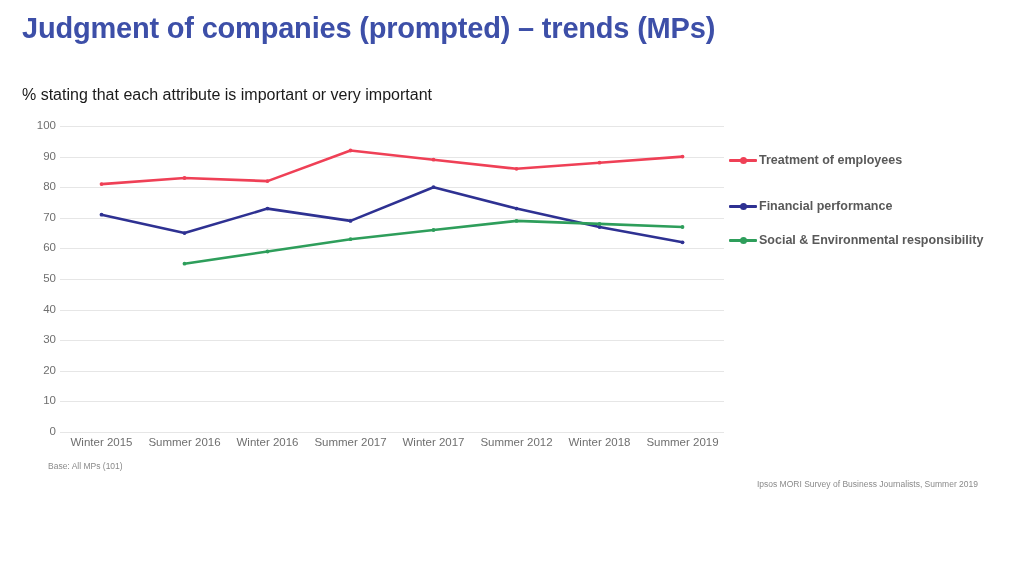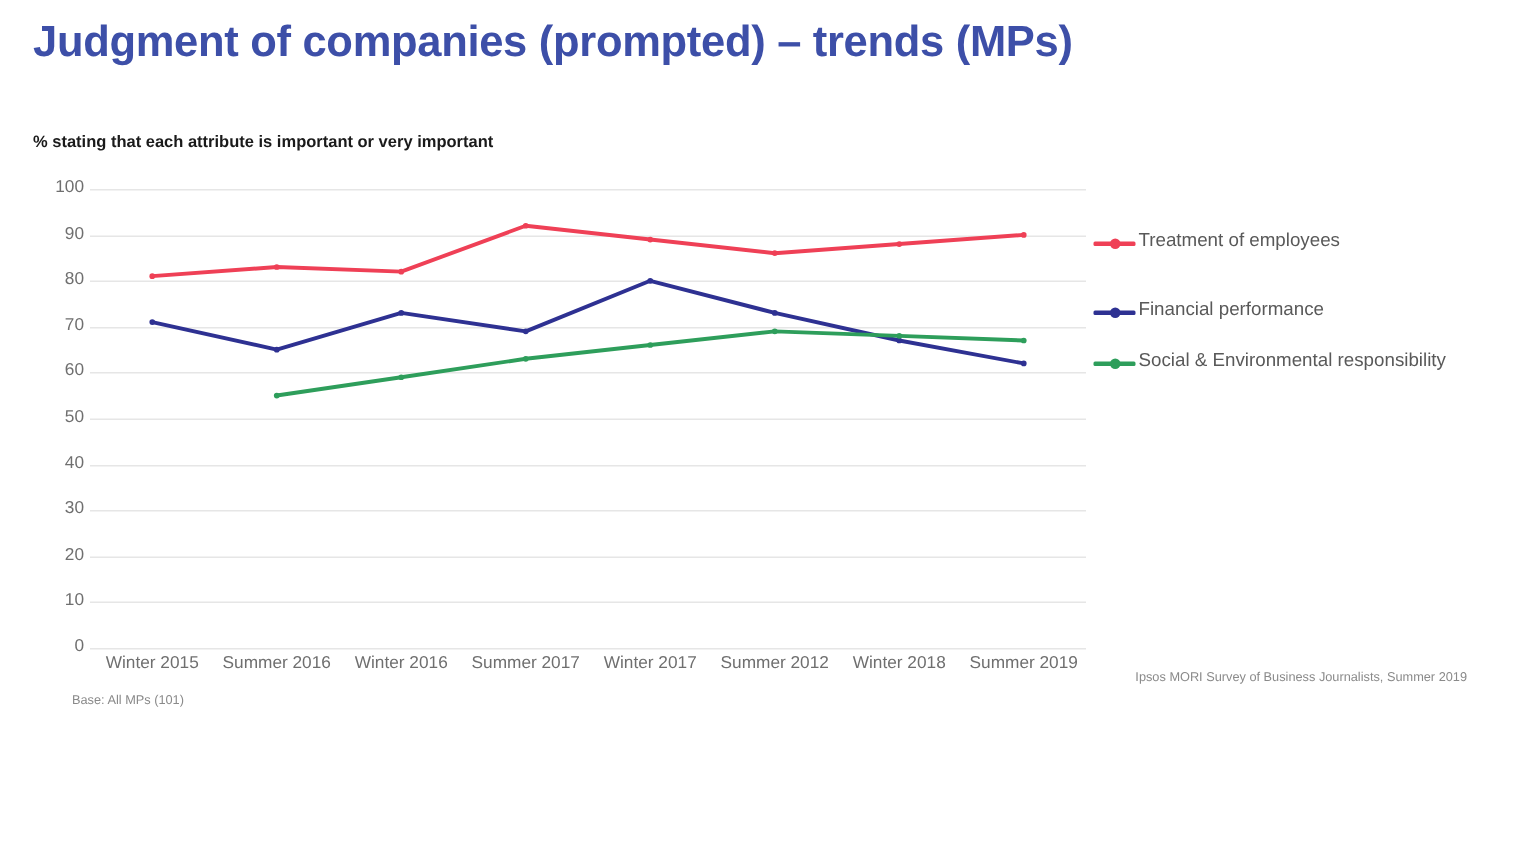--- a/index.html
+++ b/index.html
@@ -15,21 +15,21 @@
     position: absolute; left: 22px; top: 12px;
     font-size: 29px; font-weight: bold; color: #3d4fa8;
     letter-spacing: -0.2px; white-space: nowrap;
   }
   .subtitle {
     position: absolute; left: 22px; top: 54px;
     font-size: 16.5px; color: #2b2b2b; white-space: nowrap;
   }
   .kicker {
     position: absolute; left: 22px; top: 88px;
-    font-size: 11px; font-weight: bold; color: #1a1a1a;
+    font-size: 16px; font-weight: normal; color: #1a1a1a;
     line-height: 14px; white-space: nowrap;
   }
   .kicker div { white-space: nowrap; }
 
   
   .chart {
     position: absolute;
     left: 24px; top: 126px;
     width: 700px; height: 316px;
   }
@@ -56,22 +56,23 @@
   }
   .xlabel {
     flex: 1 1 0; text-align: center;
     font-size: 11.5px; color: #6f6f6f; white-space: nowrap;
   }
   svg.lines { position: absolute; left: 36px; top: 0; width: 664px; height: 306px; }
 
   
   .legend { position: absolute; left: 729px; top: 145px; width: 290px; }
   .legend-row {
-    position: absolute; left: 0; display: flex; align-items: flex-end;
+    position: absolute; left: 0; display: flex; align-items: center;
     white-space: nowrap;
+    font-weight: bold;
   }
   .legend-row.r0 { top: 8px; }
   .legend-row.r1 { top: 54px; }
   .legend-row.r2 { top: 88px; }
   .swatch { position: relative; width: 28px; height: 10px; margin-right: 2px; flex: none; }
   .swatch i {
     position: absolute; left: 0; top: 4px; width: 28px; height: 2.6px;
     display: block; border-radius: 1px;
   }
   .swatch b {
@@ -79,21 +80,21 @@
     width: 7px; height: 7px; border-radius: 50%; display: block;
   }
   .legend-label { font-size: 12.5px; color: #595959; }
 
   
   .base {
     position: absolute; left: 24px; top: 461px;
     font-size: 8.5px; color: #8a8a8a; white-space: nowrap; padding-left: 24px;
   }
   .source {
-    position: absolute; right: 46px; top: 446px;
+    position: absolute; right: 46px; top: 479px;
     font-size: 8.5px; color: #8a8a8a; white-space: nowrap; padding-left: 36px;
   }
 </style>
 </head>
 <body>
 
 <div class="slide">
 
   <div class="title">Judgment of companies (prompted) – trends (MPs)</div>
   <div class="kicker">

